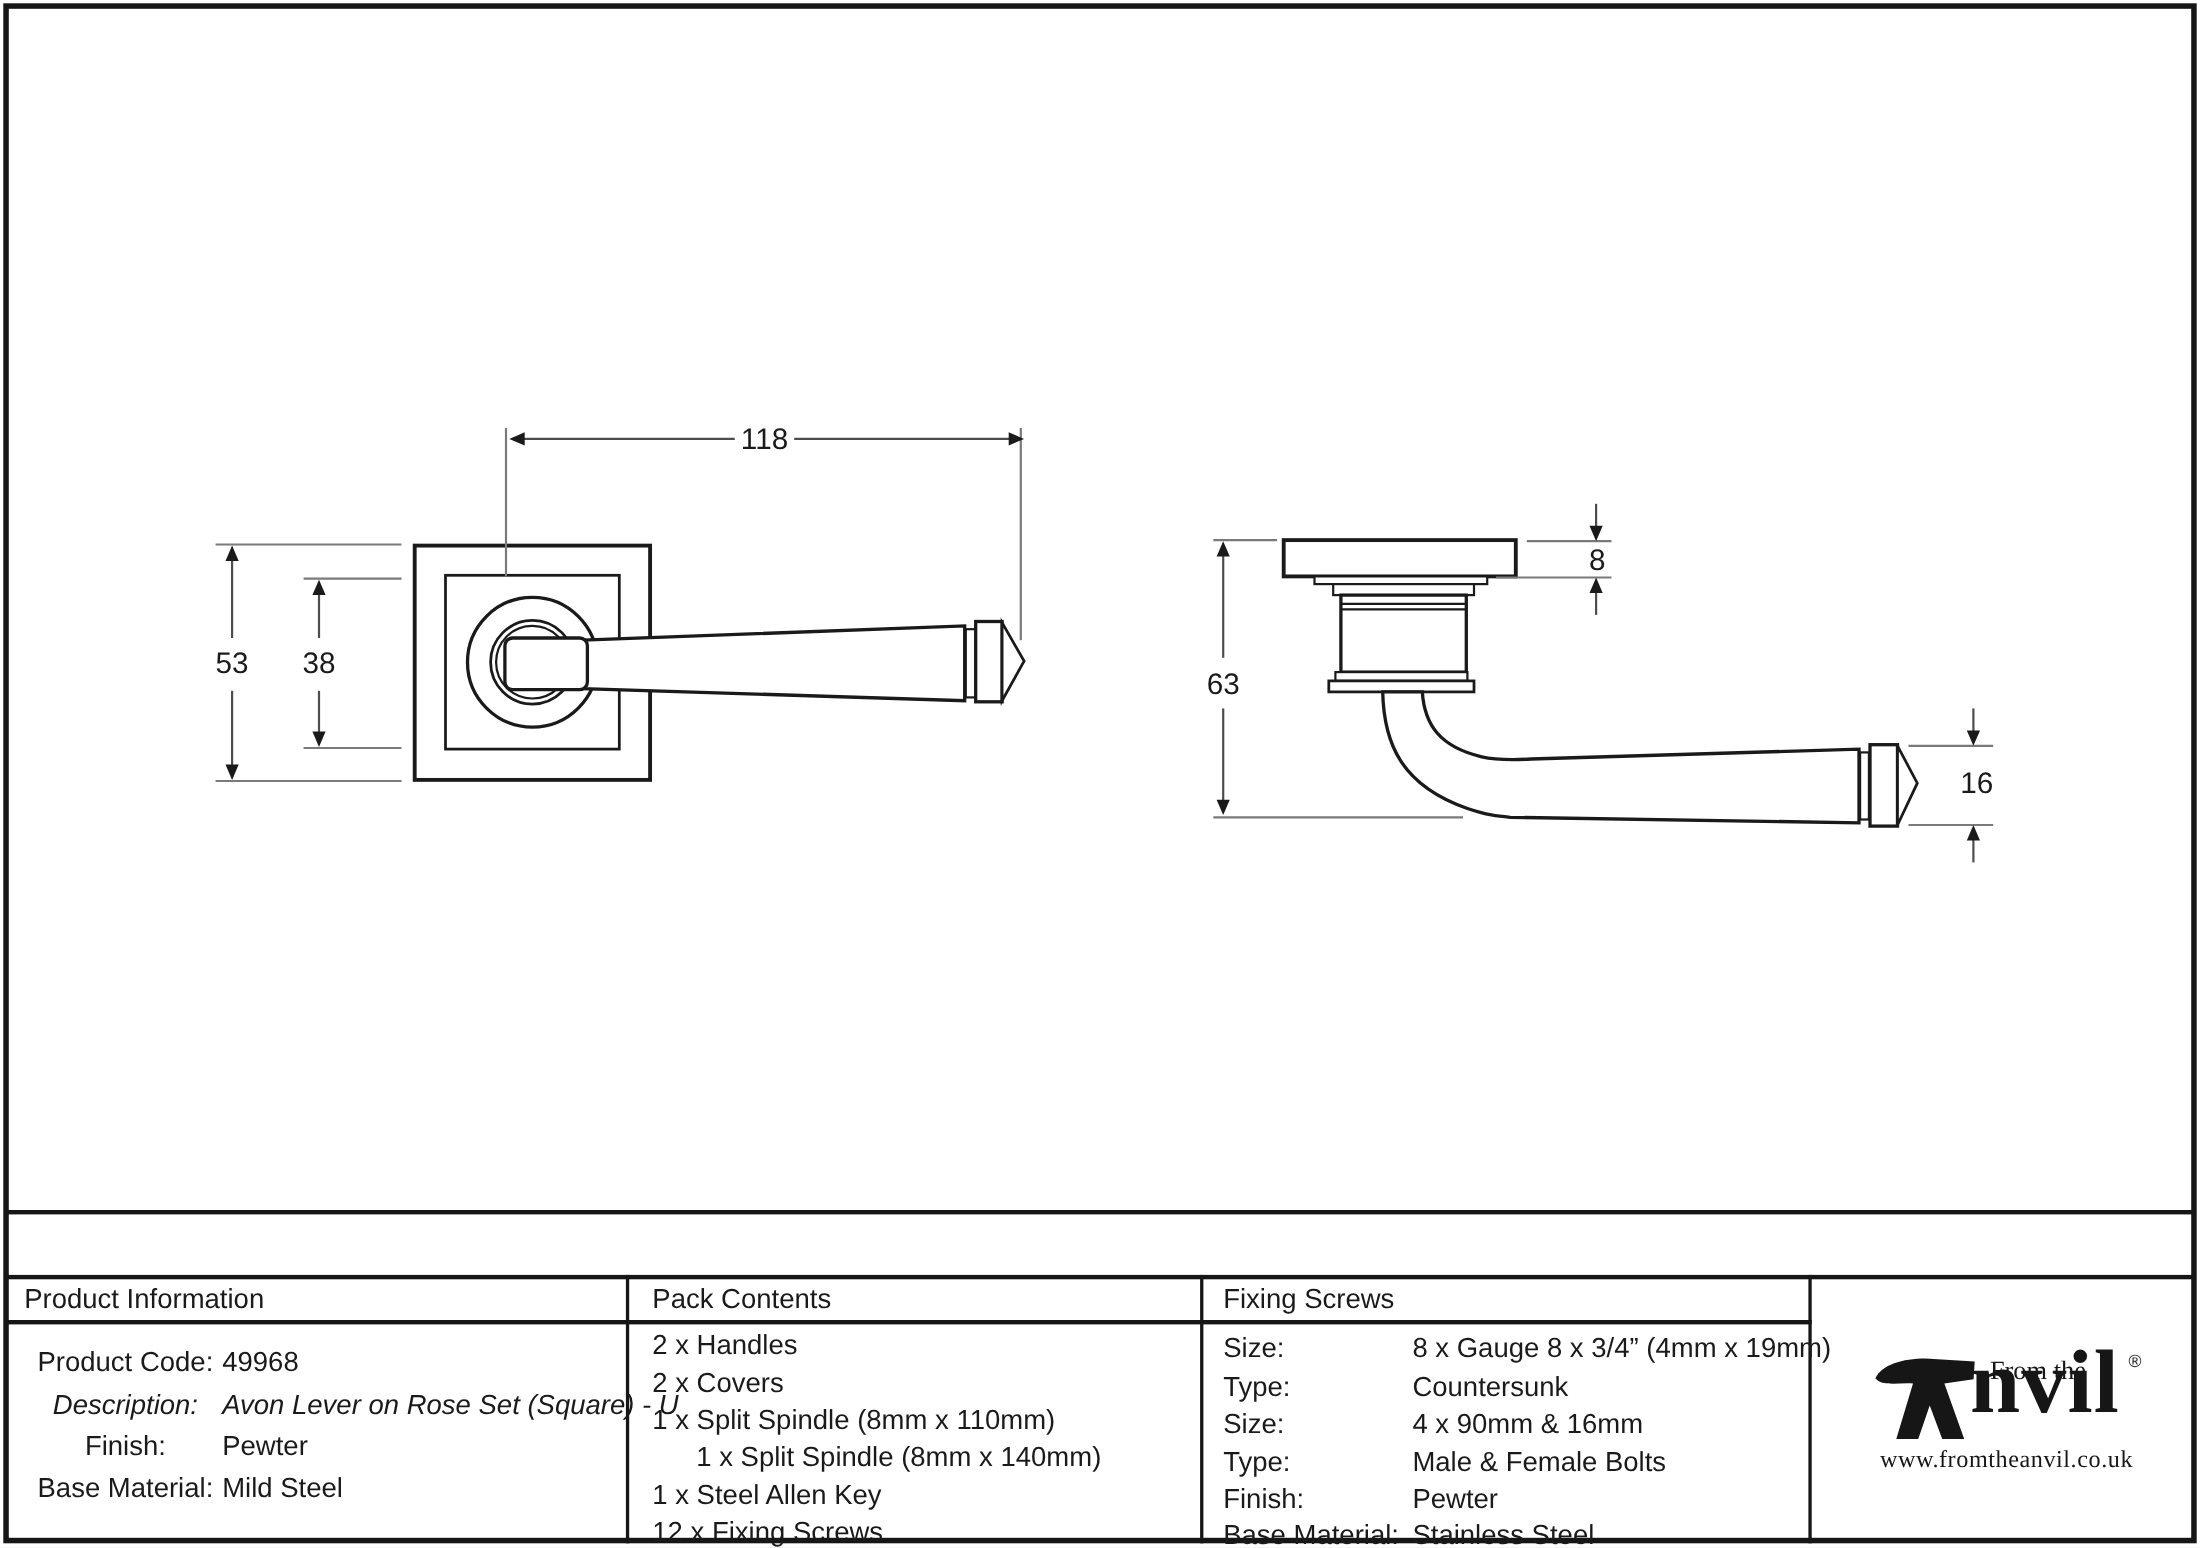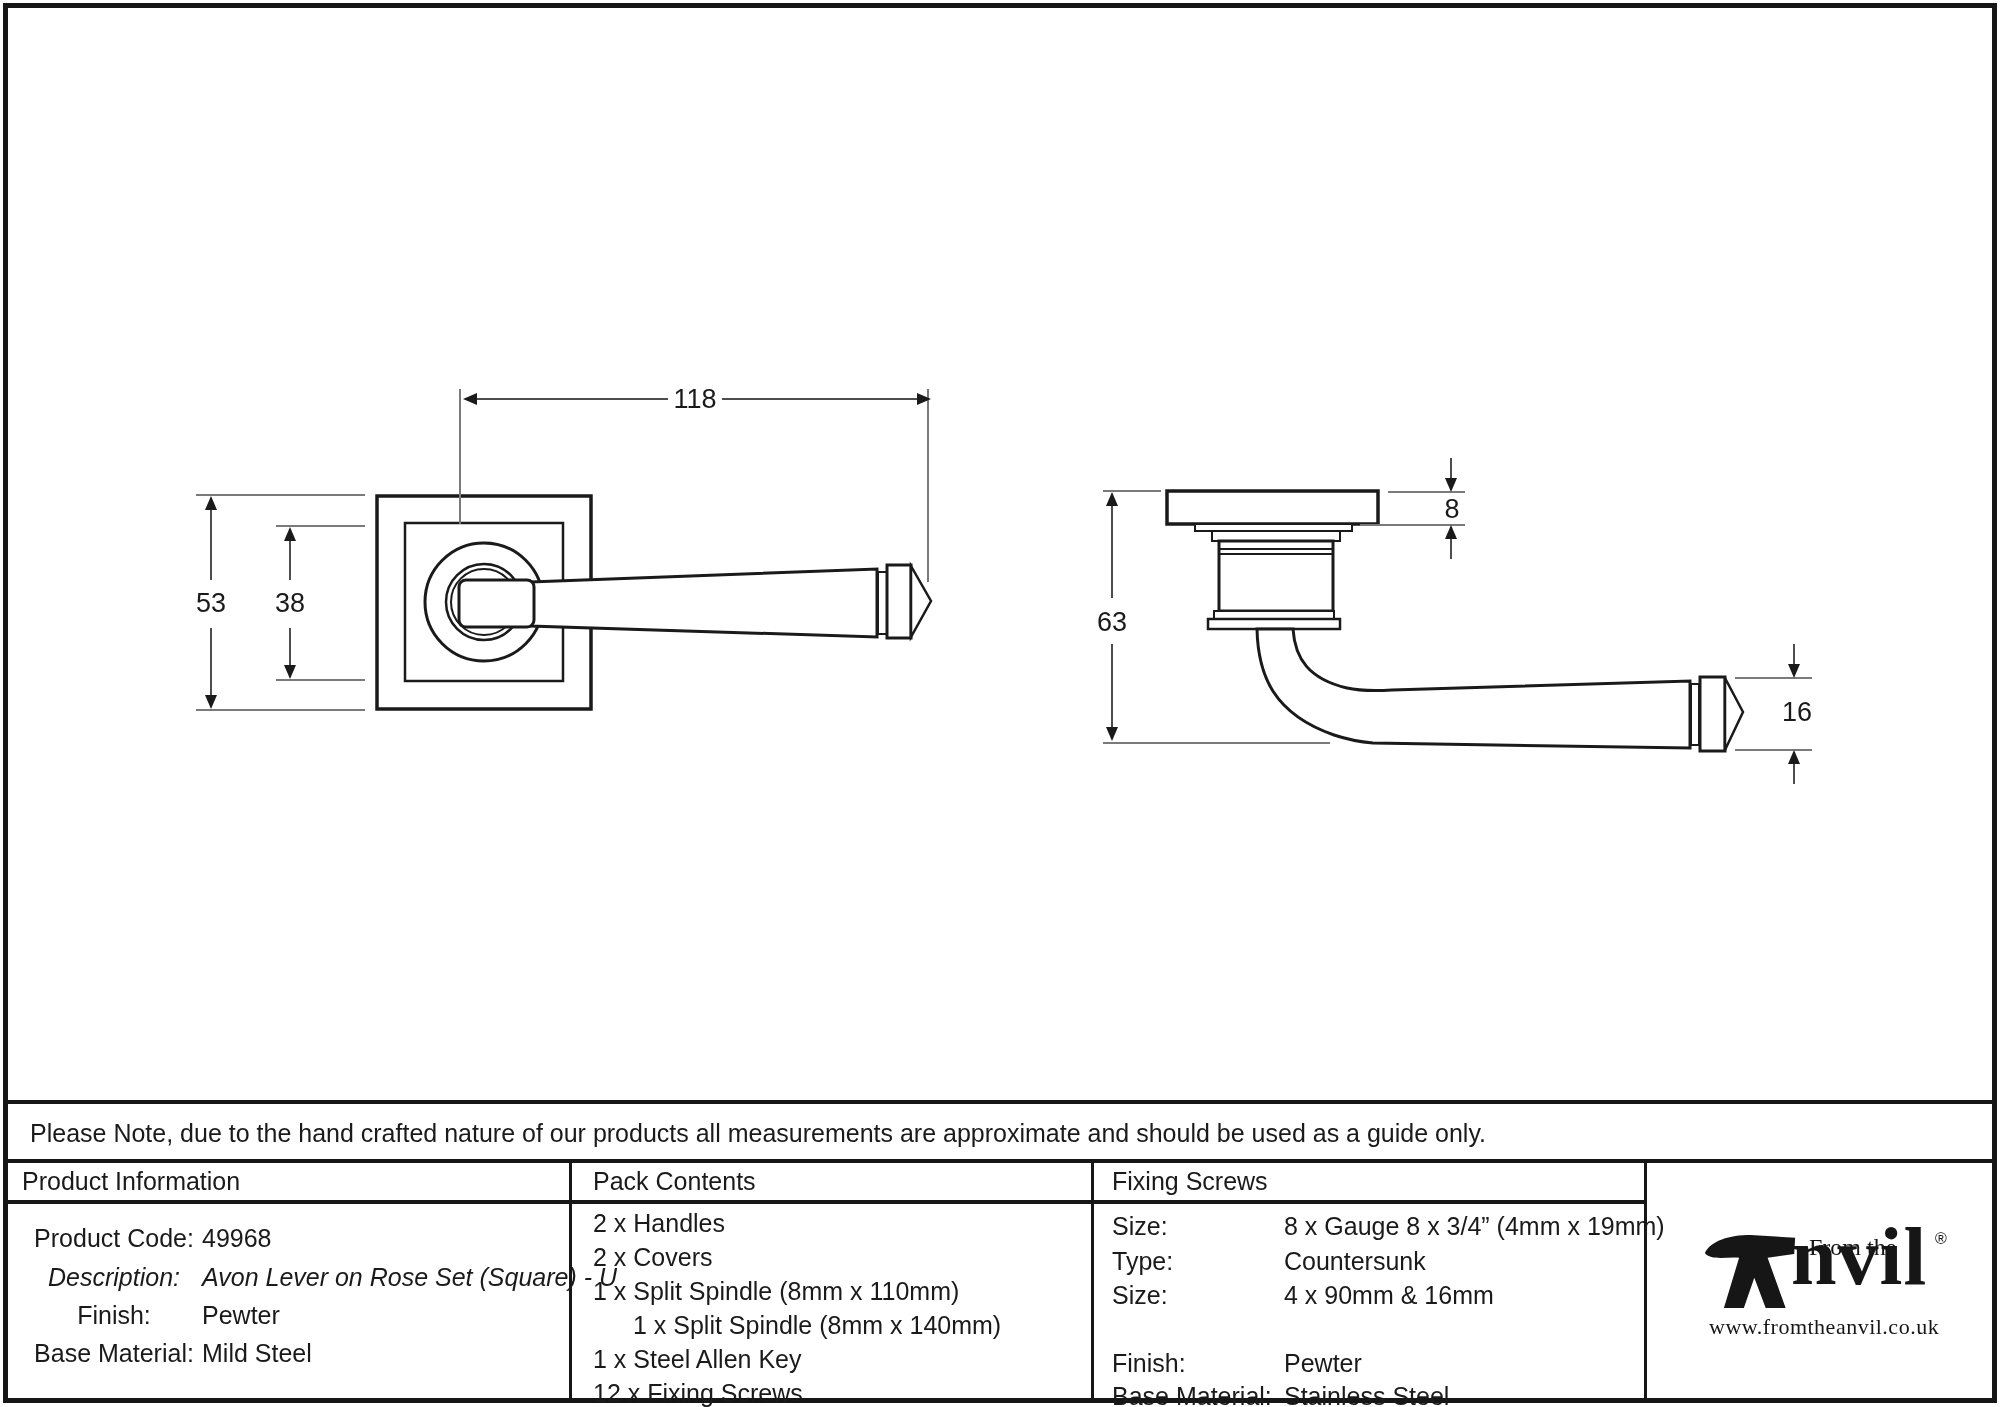--- a/index.html
+++ b/index.html
@@ -132,21 +132,20 @@
   </svg>
 
   <div class="frame"></div>
   <div class="hline" style="left:4px;top:1100px;width:1992px;height:4px;"></div>
   <div class="hline" style="left:4px;top:1159px;width:1992px;height:4px;"></div>
   <div class="hline" style="left:4px;top:1200px;width:1643px;height:4px;"></div>
   <div class="vline" style="left:569px;top:1159px;width:3px;height:244px;"></div>
   <div class="vline" style="left:1091px;top:1159px;width:3px;height:244px;"></div>
   <div class="vline" style="left:1644px;top:1159px;width:3px;height:244px;"></div>
 
-  <div class="note-text">Please Note, due to the hand crafted nature of our products all measurements are approximate and should be used as a guide only.</div>
 
   <div class="col-header" style="left:22px;top:1167px;">Product Information</div>
   <div class="col-header" style="left:593px;top:1167px;">Pack Contents</div>
   <div class="col-header" style="left:1112px;top:1167px;">Fixing Screws</div>
 
   <div class="cell-row pi-row" style="top:1224px;">
     <span class="pi-label">Product Code:</span><span class="pi-value">49968</span>
   </div>
   <div class="cell-row pi-row" style="top:1263px;font-style:italic;">
     <span class="pi-label">Description:</span><span class="pi-value">Avon Lever on Rose Set (Square) - U</span>
@@ -167,20 +166,23 @@
 
   <div class="cell-row fs-row" style="top:1212px;">
     <span class="fs-label">Size:</span><span class="fs-value">8 x Gauge 8 x 3/4” (4mm x 19mm)</span>
   </div>
   <div class="cell-row fs-row" style="top:1247px;">
     <span class="fs-label">Type:</span><span class="fs-value">Countersunk</span>
   </div>
   <div class="cell-row fs-row" style="top:1281px;">
     <span class="fs-label">Size:</span><span class="fs-value">4 x 90mm &amp; 16mm</span>
   </div>
+  <div class="cell-row fs-row" style="top:1315px;">
+    <span class="fs-label">Type:</span><span class="fs-value">Male &amp; Female Bolts</span>
+  </div>
   <div class="cell-row fs-row" style="top:1349px;">
     <span class="fs-label">Finish:</span><span class="fs-value">Pewter</span>
   </div>
   <div class="cell-row fs-row" style="top:1382px;">
     <span class="fs-label">Base Material:</span><span class="fs-value">Stainless Steel</span>
   </div>
 
   <div class="logo">
     <svg class="logo-anvil" width="95" height="80" viewBox="0 0 100 80">
       <path d="M2,20 C8,7 28,1 50,1 L97,4 L96,21 L68,25 L87,78 L66,78 L54,46 L43,78 L22,78 L38,25 C24,24 8,28 2,20 Z" fill="#161616"></path>

